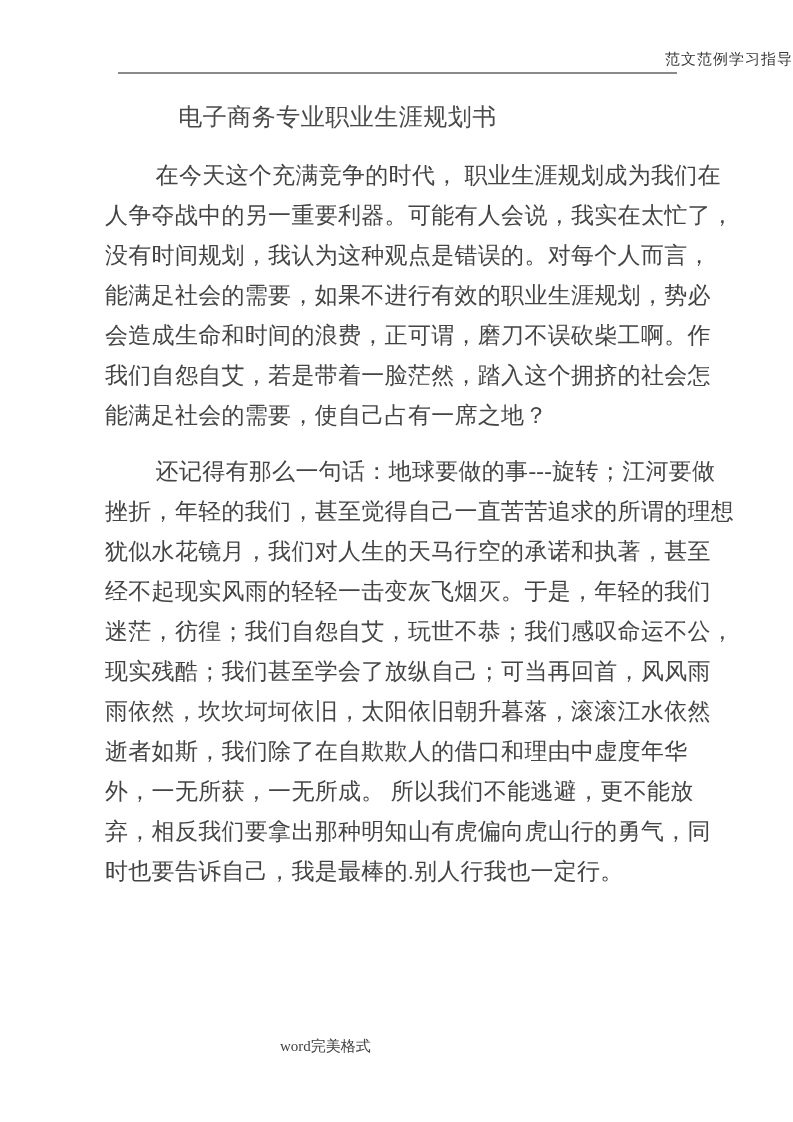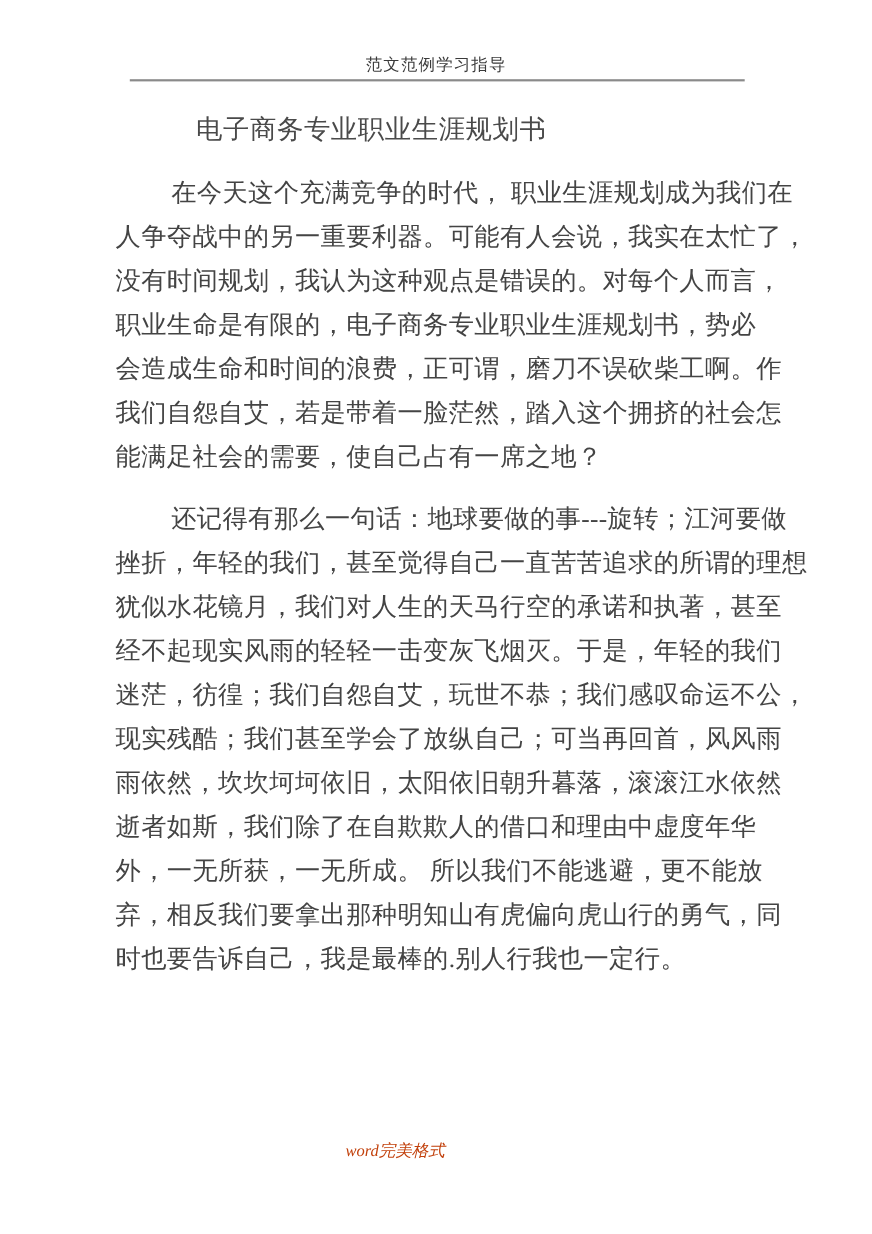--- a/index.html
+++ b/index.html
@@ -13,21 +13,21 @@
     height: 1122px;
     background: #ffffff;
     overflow: hidden;
     font-family: "Liberation Serif", "DejaVu Serif", serif;
   }
   .doc-header {
     position: absolute;
     top: 50px;
     left: 0;
     width: 793px;
-    text-align: center;
+    text-align: right;
     font-size: 15px;
     letter-spacing: 1px;
     color: #3a3a3a;
   }
   .doc-header-rule {
     position: absolute;
     top: 72px;
     left: 118px;
     width: 559px;
     height: 2px;
@@ -58,43 +58,42 @@
   .line {
     height: 40px;
     line-height: 40px;
     white-space: nowrap;
     letter-spacing: 0.3px;
   }
   .line.indent { text-indent: 2.2em; }
   .doc-footer {
     position: absolute;
     top: 1037px;
-    left: 314px;
+    left: 280px;
     font-size: 15px;
-    color: #c2410c;
-    font-style: italic;
+    color: #404040;
   }
 </style>
 </head>
 <body>
 
 <div class="page">
 
   <div class="doc-header">范文范例学习指导</div>
   <div class="doc-header-rule"></div>
 
   <h1 class="doc-title">电子商务专业职业生涯规划书</h1>
 
   <div class="doc-body">
 
     <div class="para">
       <div class="line indent">在今天这个充满竞争的时代， 职业生涯规划成为我们在</div>
       <div class="line">人争夺战中的另一重要利器。可能有人会说，我实在太忙了，</div>
       <div class="line">没有时间规划，我认为这种观点是错误的。对每个人而言，</div>
-      <div class="line">职业生命是有限的，电子商务专业职业生涯规划书，势必</div>
+      <div class="line">能满足社会的需要，如果不进行有效的职业生涯规划，势必</div>
       <div class="line">会造成生命和时间的浪费，正可谓，磨刀不误砍柴工啊。作</div>
       <div class="line">我们自怨自艾，若是带着一脸茫然，踏入这个拥挤的社会怎</div>
       <div class="line">能满足社会的需要，使自己占有一席之地？</div>
     </div>
 
     <div class="para">
       <div class="line indent">还记得有那么一句话：地球要做的事---旋转；江河要做</div>
       <div class="line">挫折，年轻的我们，甚至觉得自己一直苦苦追求的所谓的理想</div>
       <div class="line">犹似水花镜月，我们对人生的天马行空的承诺和执著，甚至</div>
       <div class="line">经不起现实风雨的轻轻一击变灰飞烟灭。于是，年轻的我们</div>

